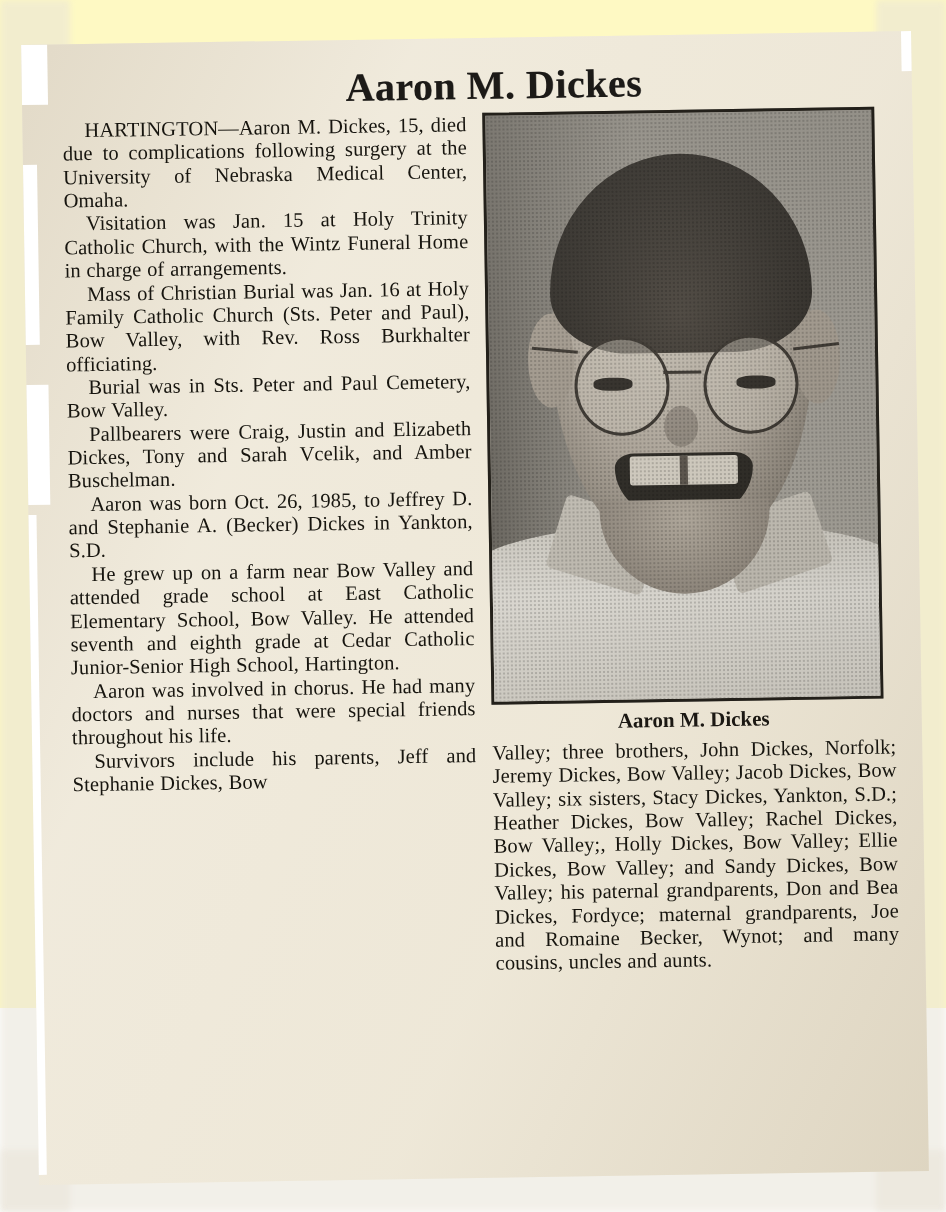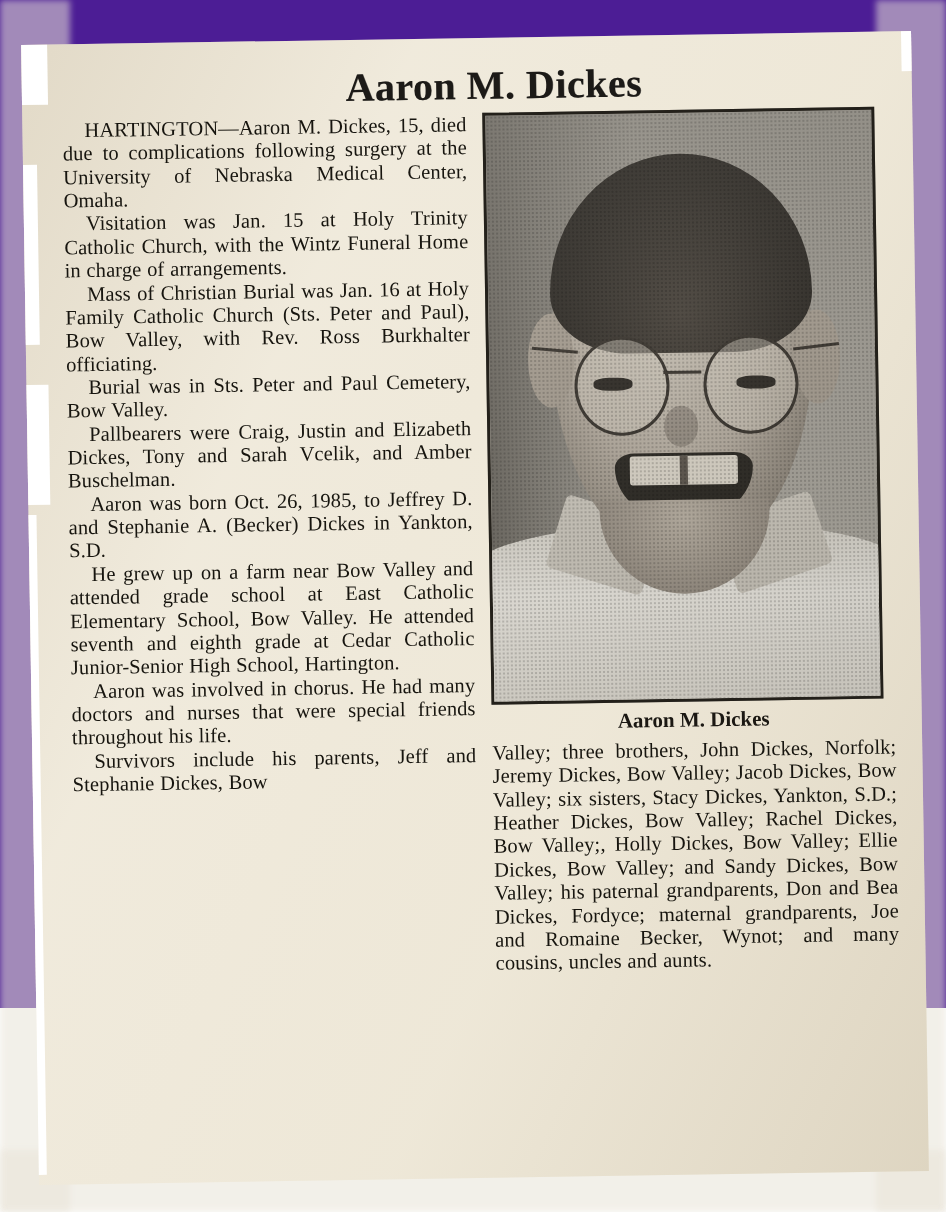--- a/index.html
+++ b/index.html
@@ -12,21 +12,21 @@
     height: 1212px;
     overflow: hidden;
     font-family: "Liberation Serif", serif;
   }
 
   
   #scan-page {
     position: absolute;
     left: 0; top: 0;
     width: 946px; height: 1008px;
-    background: #4c1d95;
+    background: #fef9c3;
   }
 
   
   .edge-smudge {
     position: absolute;
     background: #e9e4d8;
     opacity: .55;
     filter: blur(3px);
   }
 

